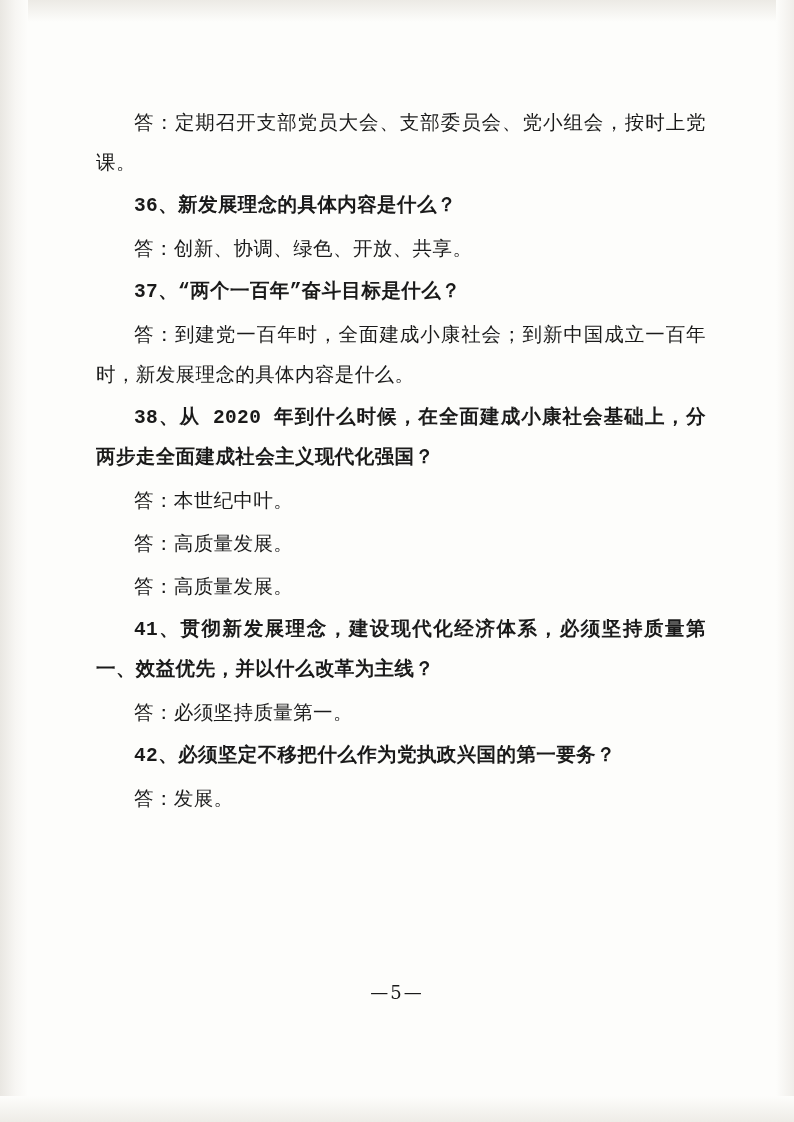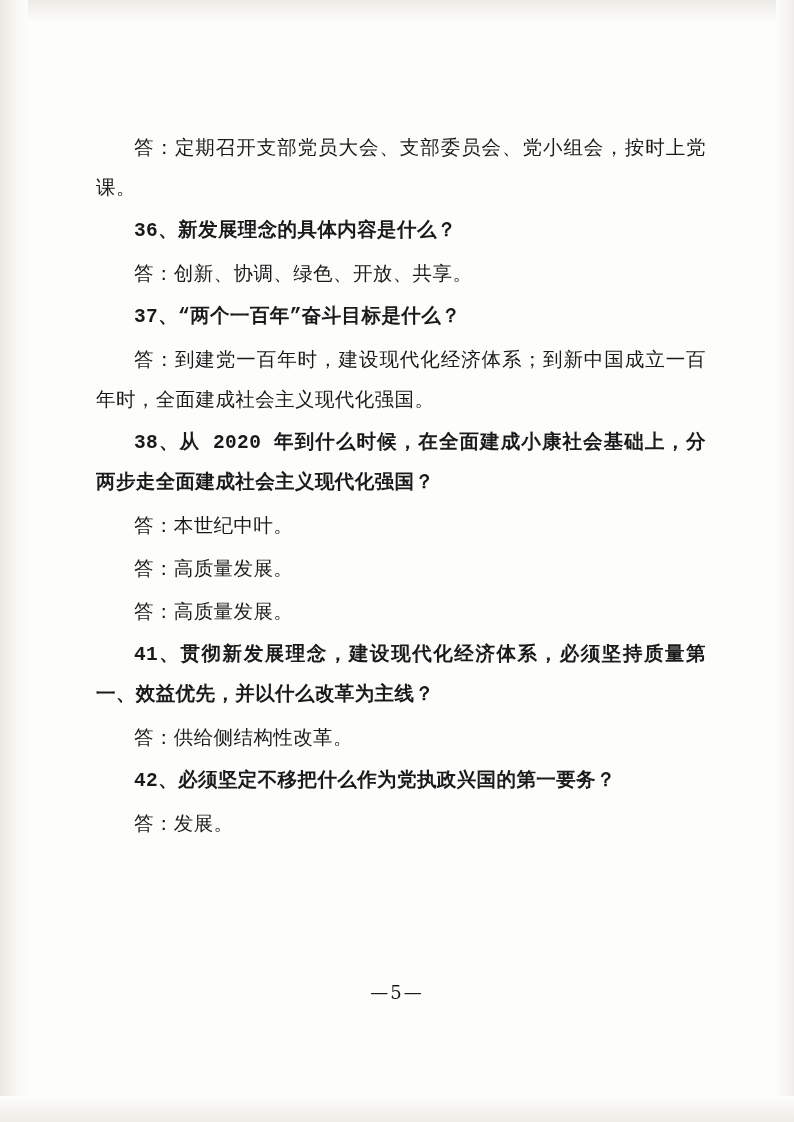--- a/index.html
+++ b/index.html
@@ -45,21 +45,21 @@
   .scan-edge-bottom {
     position: absolute;
     left: 0; bottom: 0;
     width: 794px; height: 26px;
     background: linear-gradient(to top, #eeece7 0%, #fdfdfb 100%);
     pointer-events: none;
   }
   .content {
     position: absolute;
     left: 96px;
-    top: 128px;
+    top: 103px;
     width: 610px;
   }
   .para {
     font-size: 19.5px;
     line-height: 40px;
     color: #1a1a1a;
     text-align: justify;
     letter-spacing: 0.4px;
     margin: 0 0 3px 0;
     white-space: pre-wrap;
@@ -94,27 +94,27 @@
   <div class="scan-edge-top"></div>
   <div class="scan-edge-left"></div>
   <div class="scan-edge-right"></div>
   <div class="scan-edge-bottom"></div>
 
   <div class="content">
     <p class="para indent">答：定期召开支部党员大会、支部委员会、党小组会，按时上党课。</p>
     <p class="para indent q">36、新发展理念的具体内容是什么？</p>
     <p class="para indent">答：创新、协调、绿色、开放、共享。</p>
     <p class="para indent q">37、“两个一百年”奋斗目标是什么？</p>
-    <p class="para indent">答：到建党一百年时，建设现代化经济体系；到新中国成立一百年时，全面建成社会主义现代化强国。</p>
+    <p class="para indent">答：到建党一百年时，全面建成小康社会；到新中国成立一百年时，新发展理念的具体内容是什么。</p>
     <p class="para indent q">38、从 2020 年到什么时候，在全面建成小康社会基础上，分两步走全面建成社会主义现代化强国？</p>
     <p class="para indent">答：本世纪中叶。</p>
     <p class="para indent">答：高质量发展。</p>
     <p class="para indent">答：高质量发展。</p>
     <p class="para indent q">41、贯彻新发展理念，建设现代化经济体系，必须坚持质量第一、效益优先，并以什么改革为主线？</p>
-    <p class="para indent">答：供给侧结构性改革。</p>
+    <p class="para indent">答：必须坚持质量第一。</p>
     <p class="para indent q">42、必须坚定不移把什么作为党执政兴国的第一要务？</p>
     <p class="para indent">答：发展。</p>
   </div>
 
   <div class="footer">
     <span class="page-number">—5—</span>
   </div>
 
 </div>
 

